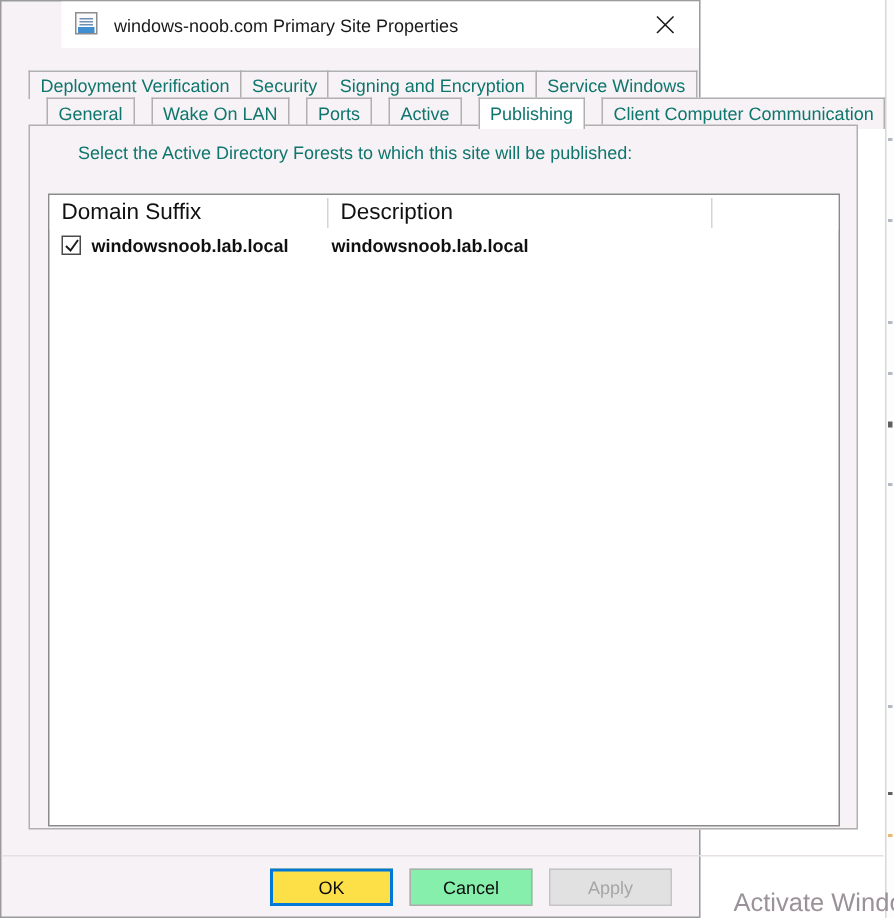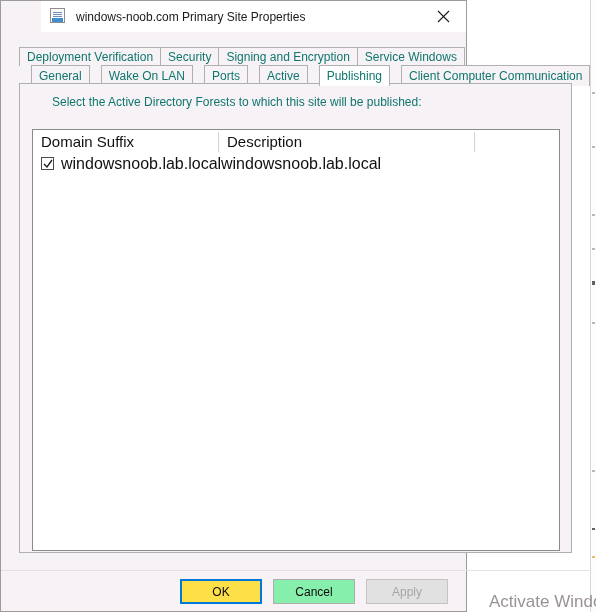--- a/index.html
+++ b/index.html
@@ -194,23 +194,24 @@
   }
   .lv-row {
     position: relative;
     height: 22px;
   }
   .lv-cell {
     position: absolute;
     top: 0;
     height: 22px;
     line-height: 22px;
-    font-size: 16px;
+    font-size: 12px;
     color: #111111;
     white-space: nowrap;
+    font-weight: bold;
   }
   .lv-check {
     position: absolute;
     left: 8px;
     top: 4px;
     width: 13px; height: 13px;
     border: 1px solid #4a4a4a;
     background: #ffffff;
     box-sizing: border-box;
   }

